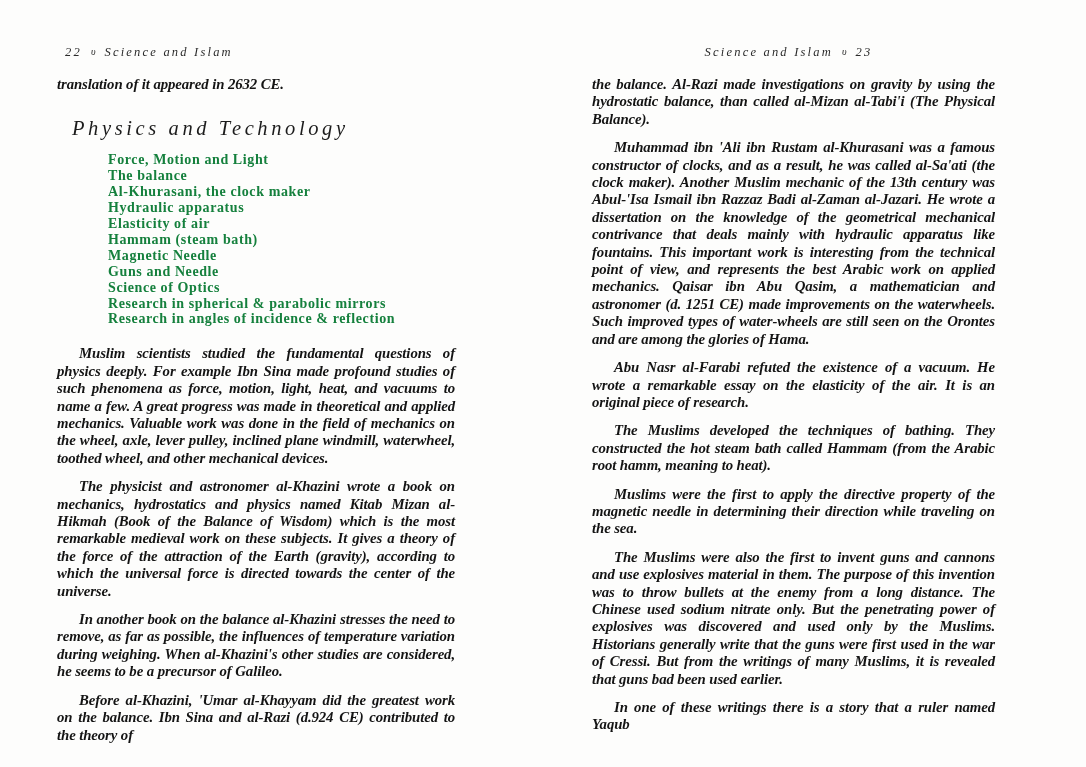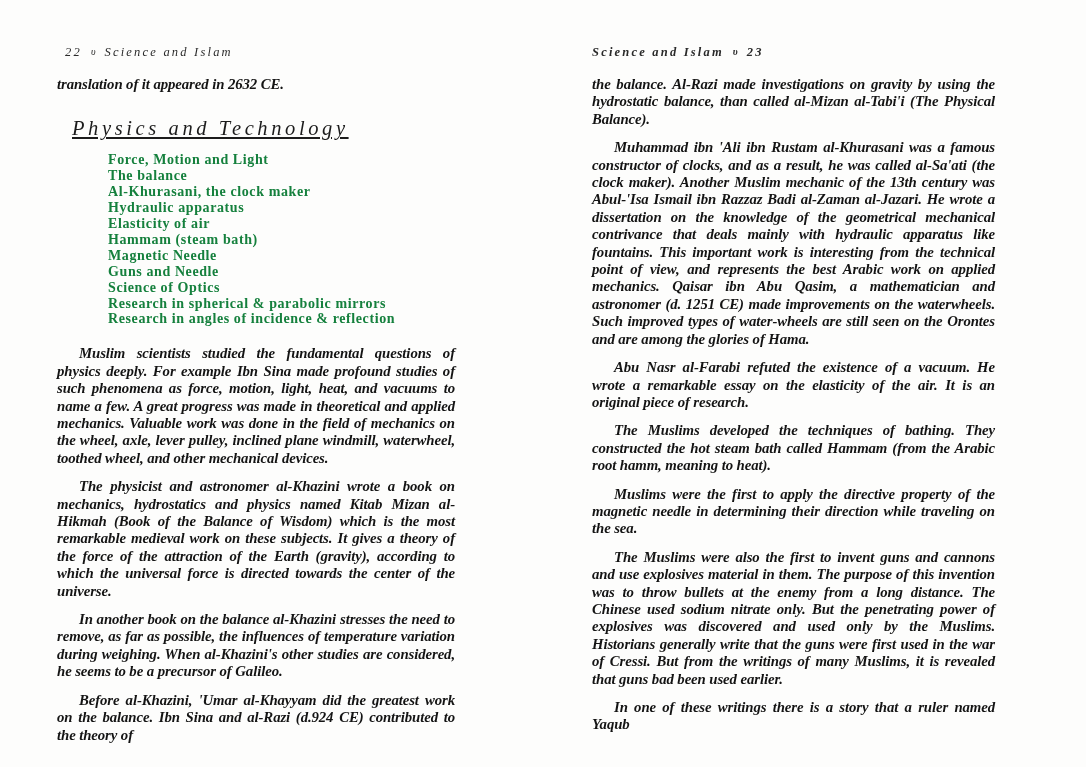--- a/index.html
+++ b/index.html
@@ -26,21 +26,21 @@
   .page-col.right { left: 592px; width: 403px; }
 
   .page-header {
     font-style: italic;
     font-size: 12.5px;
     letter-spacing: 2.2px;
     color: #2a2a2a;
     white-space: nowrap;
   }
   .page-header.left  { text-align: left;  padding-left: 8px; }
-  .page-header.right { text-align: left; padding-right: 10px; font-weight: bold; }
+  .page-header.right { text-align: center; padding-right: 10px; }
   .page-header .orn {
     font-size: 10px;
     letter-spacing: 0;
     margin: 0 9px;
     position: relative;
     top: -1px;
   }
 
   .para {
     margin: 0;
@@ -59,21 +59,20 @@
   }
 
   .section-heading {
     margin: 24px 0 0 15px;
     font-style: italic;
     font-weight: normal;
     font-size: 20.5px;
     letter-spacing: 3.6px;
     color: #1c1c1c;
     white-space: nowrap;
-    text-decoration: underline;
   }
 
   .contents-list {
     list-style: none;
     margin: 12px 0 0 51px;
     padding: 0;
     font-weight: bold;
     font-size: 14px;
     line-height: 15.9px;
     letter-spacing: 0.6px;

